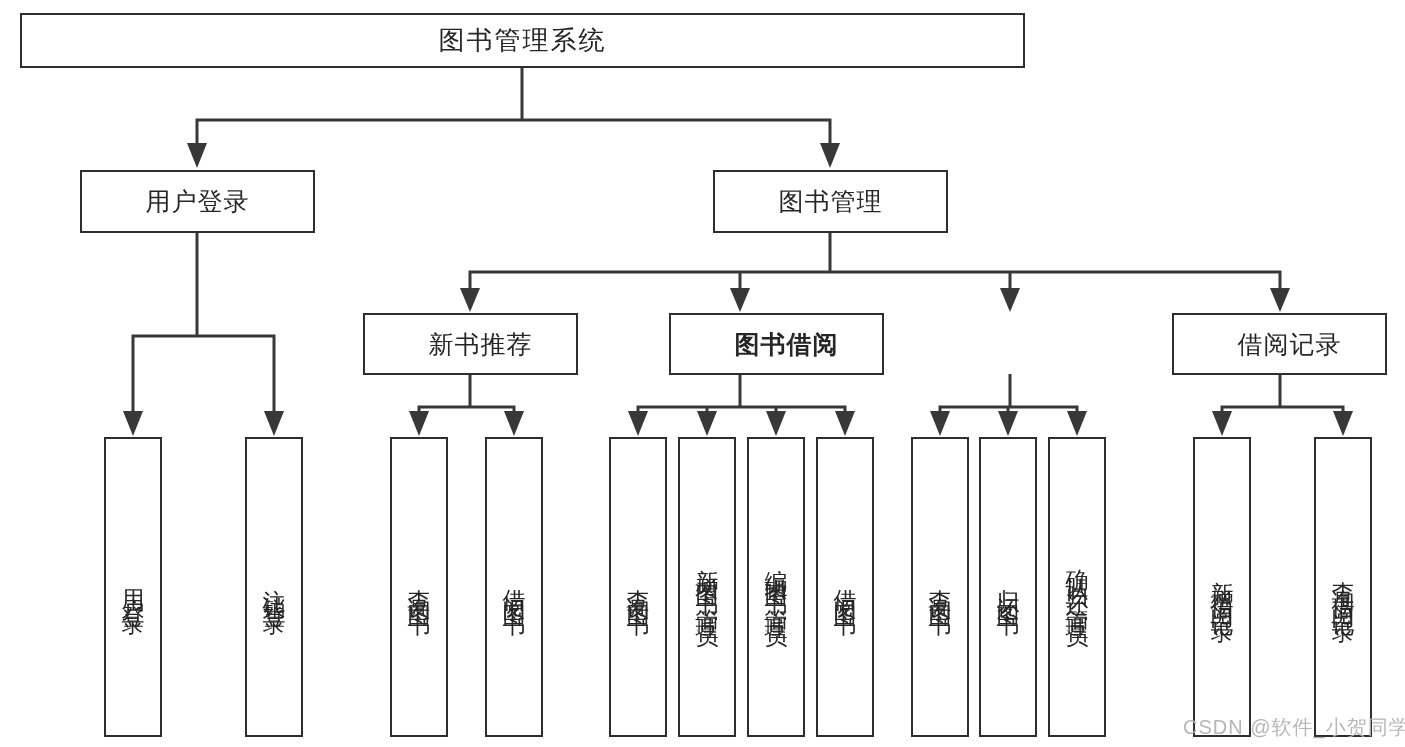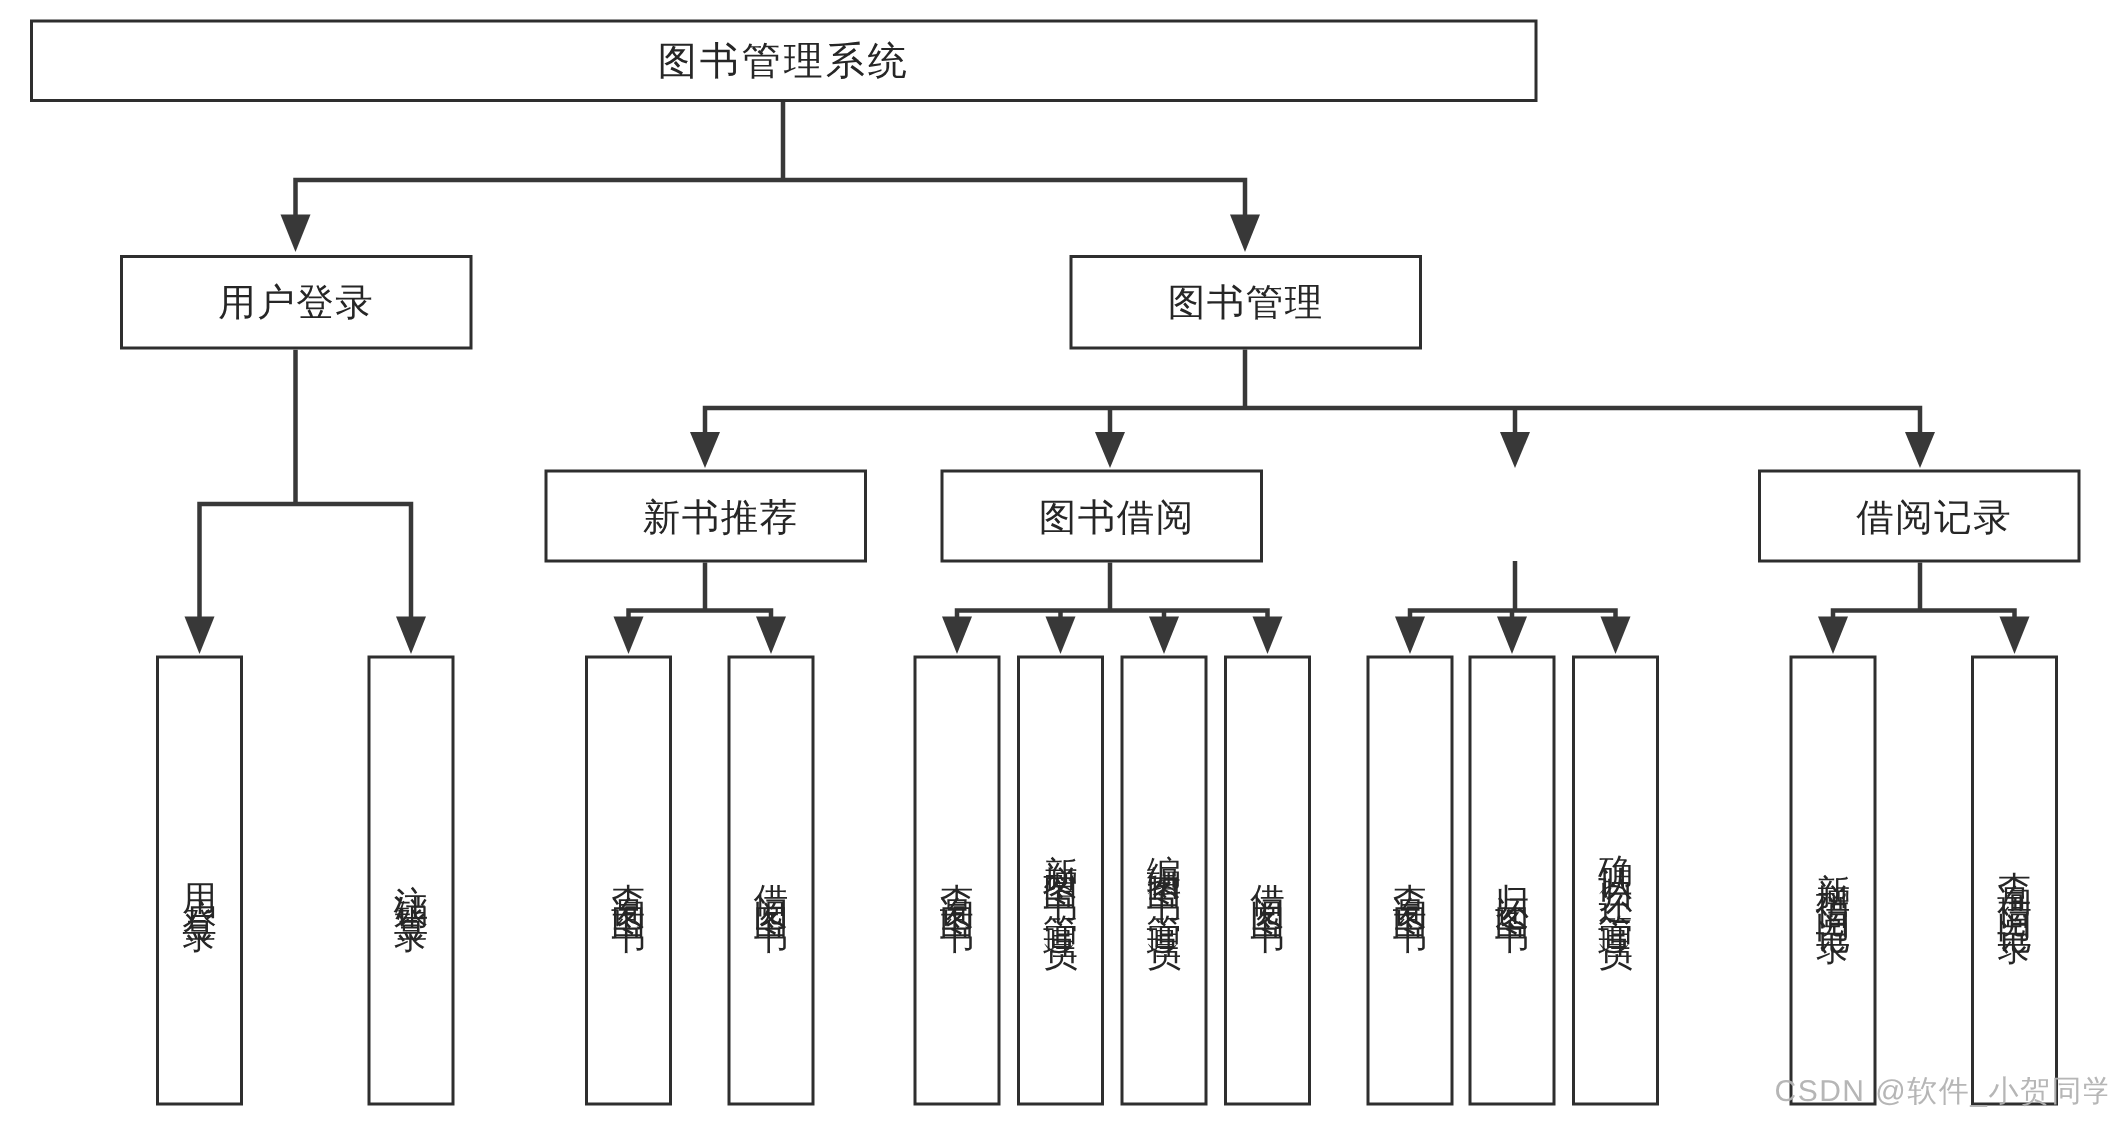--- a/index.html
+++ b/index.html
@@ -78,21 +78,21 @@
   <div class="box lv2" style="left:80px;">
     <span class="hlabel">用户登录</span>
   </div>
   <div class="box lv2" style="left:713px;">
     <span class="hlabel">图书管理</span>
   </div>
 
   <div class="box lv3" style="left:363px;">
     <span class="hlabel">新书推荐</span>
   </div>
-  <div class="box lv3" style="left:627px;">
+  <div class="box lv3" style="left:669px;font-weight:bold;">
     <span class="hlabel">图书借阅</span>
   </div>
   <div class="box lv3" style="left:1172px;">
     <span class="hlabel">借阅记录</span>
   </div>
 
   <div class="box vbox" style="left:104px;">
     <span class="vtext">用户登录</span>
   </div>
   <div class="box vbox" style="left:245px;">

